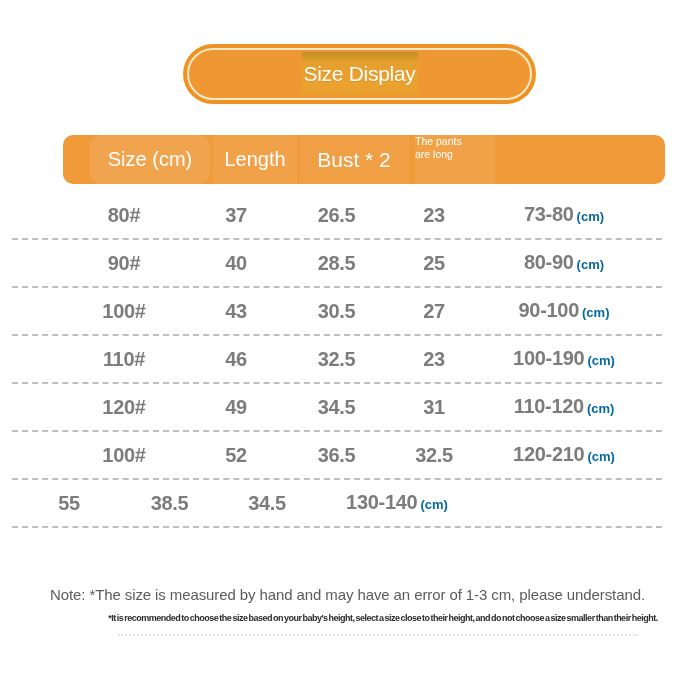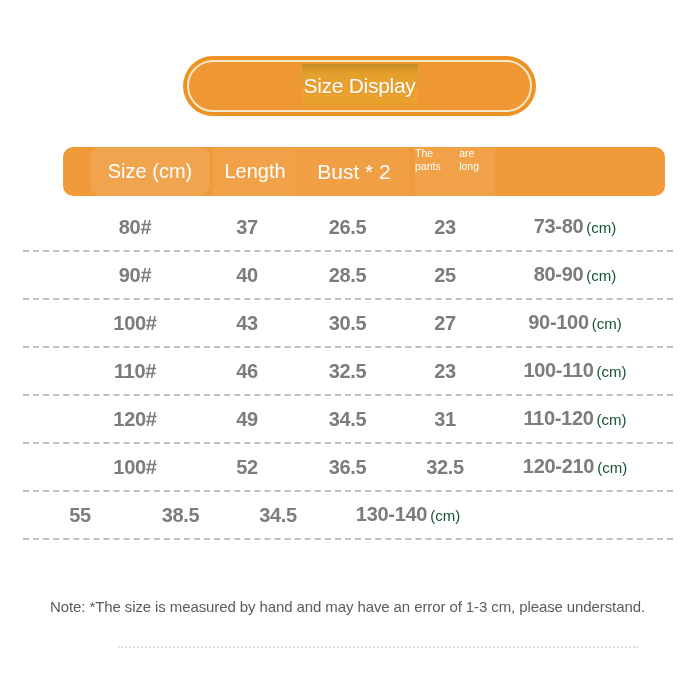--- a/index.html
+++ b/index.html
@@ -1,18 +1,18 @@
 <!DOCTYPE html>
 <html><head>
 <meta charset="utf-8">
 <style>
   html,body { margin:0; padding:0; background:#ffffff; }
   .page {
     position:relative; width:700px; height:668px; background:#ffffff;
-    font-family:"Liberation Sans", sans-serif; overflow:hidden;margin-top:12px;
+    font-family:"Liberation Sans", sans-serif; overflow:hidden;
   }
 
   
   .banner {
     position:absolute; left:187px; top:48px; width:341px; height:48px;
     background:#ef9733;
     border:2px solid #f6e9c8;            
     border-radius:26px;
     box-shadow:0 0 0 4px #ee9224, 0 2px 5px rgba(0,0,0,0.10); 
     display:flex; align-items:center; justify-content:center;
@@ -32,37 +32,37 @@
   .header-bar {
     position:absolute; left:63px; top:135px; width:602px; height:49px;
     background:#f09a3a; border-radius:10px;
     display:flex; color:#ffffff;
   }
   .hcell { text-align:center; line-height:49px; }
   .h1 { margin-left:27px; width:120px; font-size:20px; background:rgba(255,255,255,0.10); border-radius:12px; }
   .h2 { margin-left:3px;  width:84px;  font-size:20px; background:rgba(255,255,255,0.07); border-radius:2px; }
   .h3 { margin-left:2px;  width:110px; font-size:21px; background:rgba(255,255,255,0.06); border-radius:2px; }
   .h4 { margin-left:6px;  width:80px;  font-size:10.5px; line-height:13px;
-        display:flex; flex-direction:row; justify-content:flex-end; text-align:left;
+        display:flex; flex-direction:column; justify-content:flex-start; text-align:left;
         background:rgba(255,255,255,0.07); border-radius:2px; }
 
   
-  .table { position:absolute; left:23px; top:192px; width:650px; }
+  .table { position:absolute; left:12px; top:192px; width:650px; }
   .row {
     height:46px; border-bottom:2px dashed #bfbfbf;
     display:flex; align-items:center;
     color:#7c7c7c; font-weight:700; font-size:20px; letter-spacing:-0.3px;
   }
   .c  { text-align:center; line-height:46px; }
   .c1 { margin-left:57px; width:110px; }
   .c2 { margin-left:9px;  width:96px;  }
   .c3 { margin-left:5px;  width:95px;  }
   .c4 { margin-left:10px; width:80px;  }
   .c5 { margin-left:2px;  width:176px; white-space:nowrap; }
-  .unit { font-size:15px; font-weight:400; color:#14532d; margin-left:3px; letter-spacing:0; }
+  .unit { font-size:13px; font-weight:700; color:#0369a1; margin-left:3px; letter-spacing:0; }
 
   
   .note1 {
     position:absolute; left:50px; top:586px;
     font-size:15px; color:#5c5c5c; letter-spacing:-0.1px;
   }
   .note2 {
     position:absolute; left:105px; top:613px; width:556px;
     text-align:center; white-space:nowrap;
     font-size:9px; font-weight:600; color:#2b2b2b;
@@ -117,21 +117,21 @@
       <div class="c c3">30.5</div>
       <div class="c c4">27</div>
       <div class="c c5"><span>90-100</span><span class="unit">(cm)</span></div>
     </div>
 
     <div class="row">
       <div class="c c1">110#</div>
       <div class="c c2">46</div>
       <div class="c c3">32.5</div>
       <div class="c c4">23</div>
-      <div class="c c5"><span>100-110</span><span class="unit">(cm)</span></div>
+      <div class="c c5"><span>100-190</span><span class="unit">(cm)</span></div>
     </div>
 
     <div class="row">
       <div class="c c1">120#</div>
       <div class="c c2">49</div>
       <div class="c c3">34.5</div>
       <div class="c c4">31</div>
       <div class="c c5"><span>110-120</span><span class="unit">(cm)</span></div>
     </div>
 
@@ -146,15 +146,16 @@
     <div class="row">
       <div class="c c2">55</div>
       <div class="c c3">38.5</div>
       <div class="c c4">34.5</div>
       <div class="c c5"><span>130-140</span><span class="unit">(cm)</span></div>
     </div>
 
   </div>
 
   <div class="note1">Note: *The size is measured by hand and may have an error of 1-3 cm, please understand.</div>
+  <div class="note2">*It is recommended to choose the size based on your baby's height, select a size close to their height, and do not choose a size smaller than their height.</div>
   <div class="faint-line"></div>
 
 </div>
 
 </body></html>

